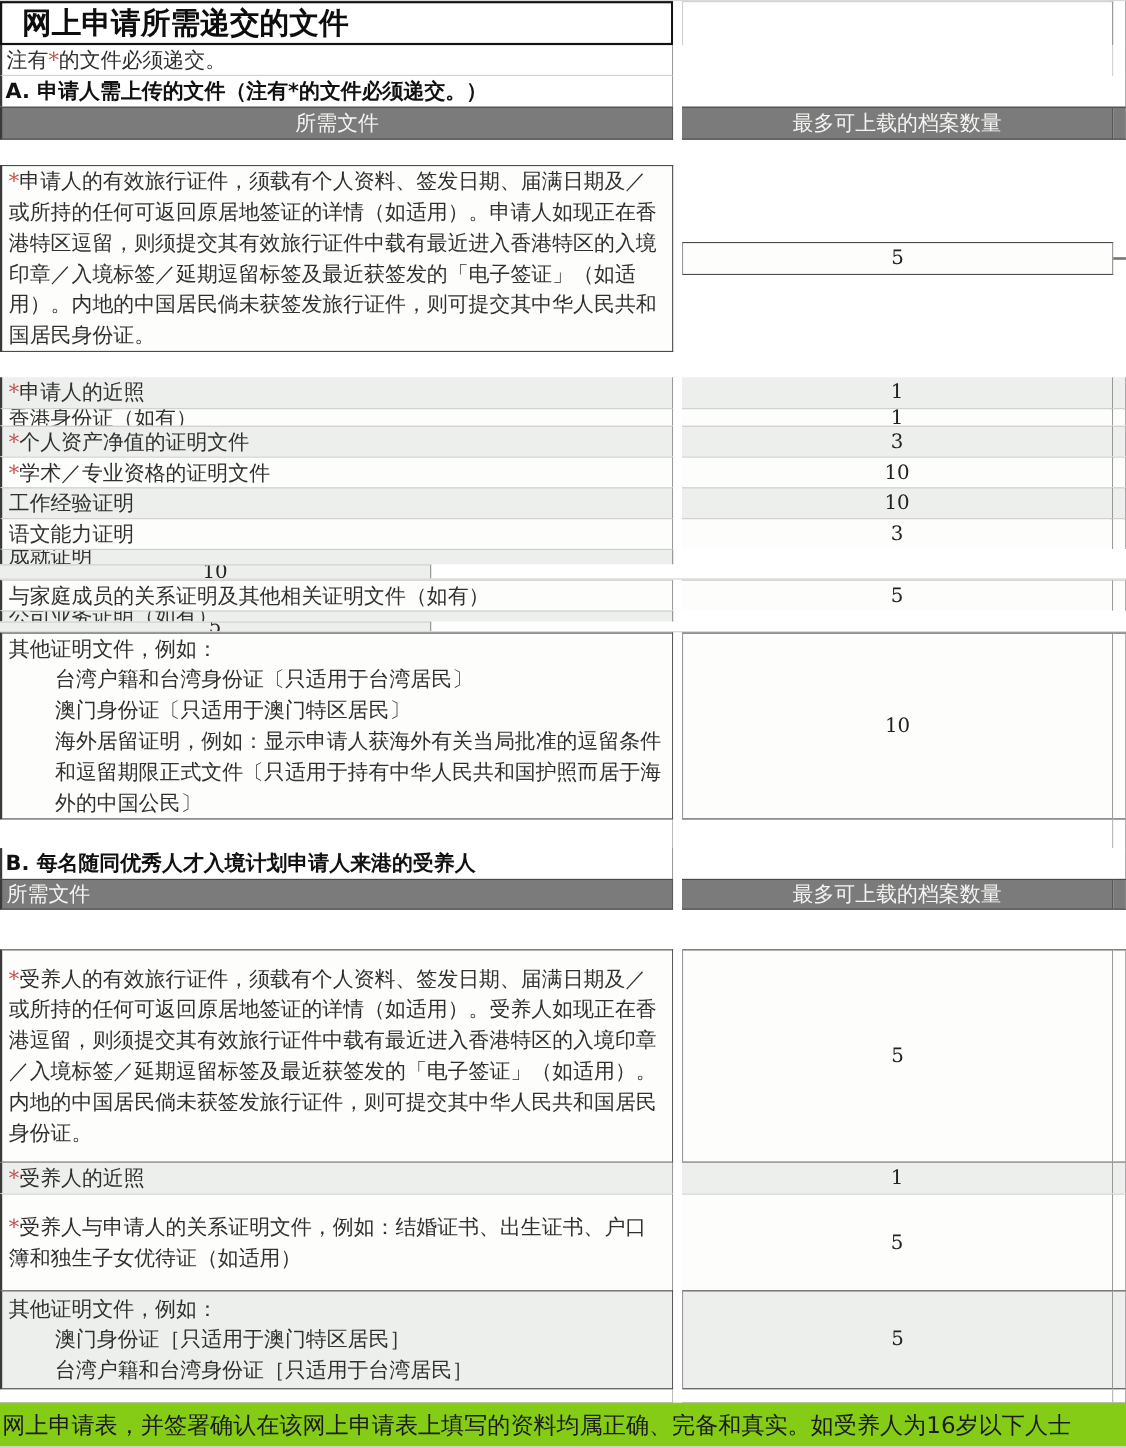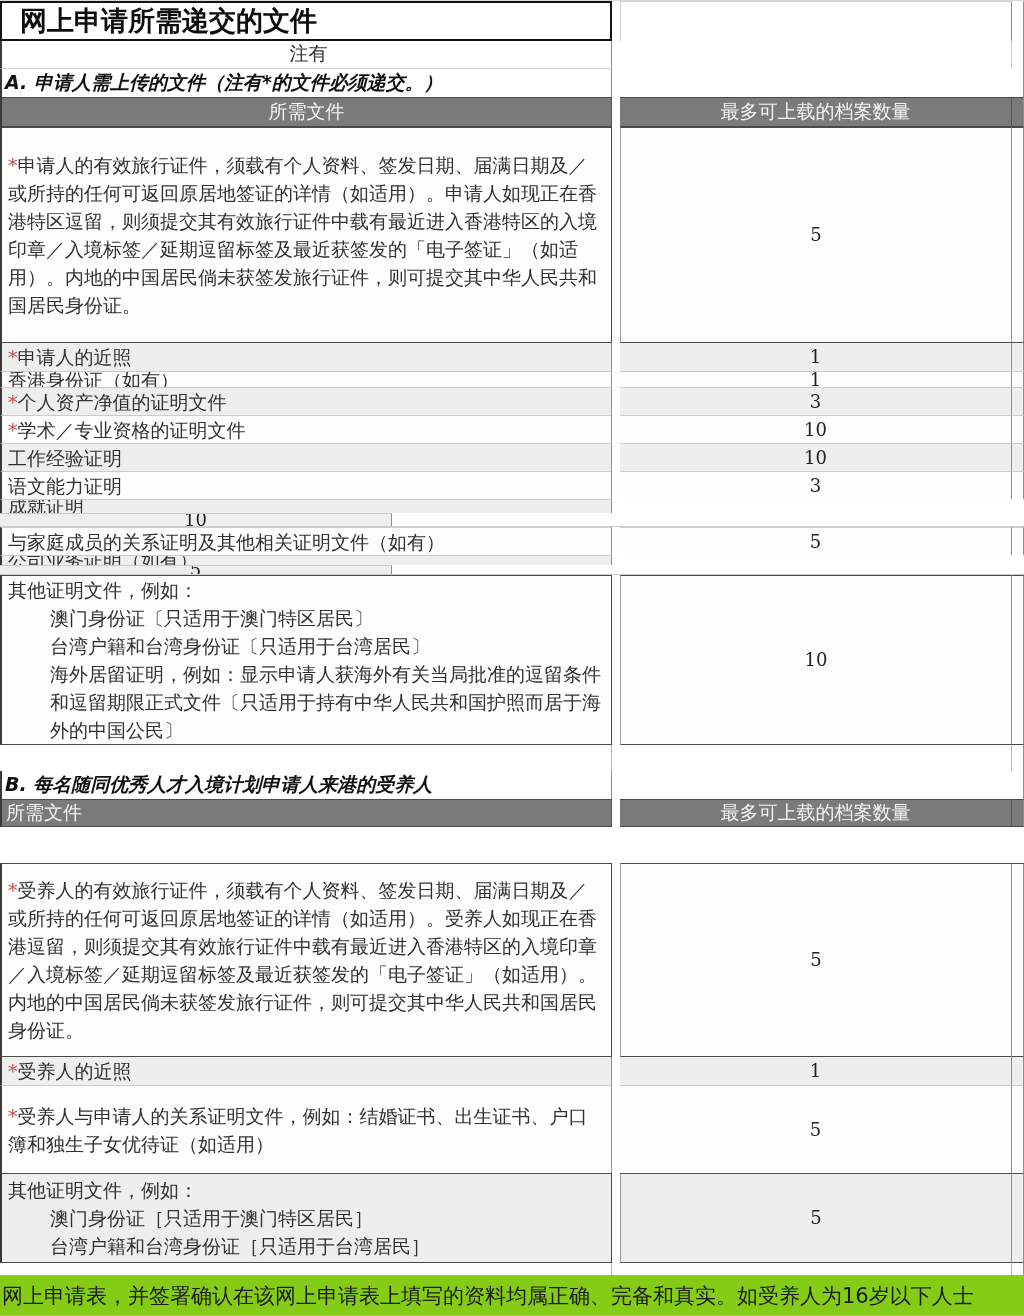--- a/index.html
+++ b/index.html
@@ -10,26 +10,26 @@
   .c2{width:392px;box-sizing:border-box;overflow:hidden;}
   .c3{flex:1;box-sizing:border-box;border-right:1px solid #8f8f8f;}
 
   
   .title-row{height:40px;}
   .title-row .c1{border:2px solid #141414;display:flex;align-items:center;padding-left:18px;background:#fff;}
   .title-text{font-family:"DejaVu Sans","Liberation Sans",sans-serif;font-weight:bold;font-size:27px;color:#0d0d0d;white-space:nowrap;}
   .title-row .c2{border-top:1px solid #cfcfcf;border-right:1px solid #8f8f8f;border-left:1px solid #cfcfcf;}
 
   .note-row{height:28px;}
-  .note-row .c1{display:flex;align-items:center;padding-left:4px;font-size:19px;border-left:2px solid #3a3a3a;border-right:1px solid #8f8f8f;border-bottom:1px solid #cfcfcf;flex-direction:column;}
+  .note-row .c1{display:flex;align-items:center;padding-left:4px;font-size:19px;border-left:2px solid #3a3a3a;border-right:1px solid #8f8f8f;border-bottom:1px solid #cfcfcf;}
   .note-row .c2{border-right:1px solid #cfcfcf;}
 
   .sec-head-row{height:28px;}
   .sec-head-row .c1{display:flex;align-items:center;padding-left:3px;border-left:2px solid #3a3a3a;border-right:1px solid #8f8f8f;}
-  .sec-head-text{font-family:"DejaVu Sans","Liberation Sans",sans-serif;font-weight:bold;font-size:19px;color:#111;white-space:nowrap;font-style:italic;}
+  .sec-head-text{font-family:"DejaVu Sans","Liberation Sans",sans-serif;font-weight:bold;font-size:19px;color:#111;white-space:nowrap;}
 
   .thead-row .c1,.thead-row .c2,.thead-row .c3{background:#7b7b7b;color:#f4f4f2;border-top:1px solid #4a4a4a;border-bottom:1px solid #4a4a4a;}
   .thead-row{font-size:19px;}
   .thead-row .c1{display:flex;align-items:center;border-left:2px solid #3a3a3a;border-right:1px solid #555;}
   .thead-row .c1.center{justify-content:center;}
   .thead-row .c1.left{justify-content:flex-start;padding-left:4px;}
   .thead-row .c2{display:flex;align-items:center;justify-content:center;border-right:1px solid #555;}
   .thead-A{height:30px;}
   .thead-B{height:28px;}
 
@@ -92,21 +92,21 @@
 </div>
 
 <div class="row thead-row thead-A">
   <div class="c1 center">所需文件</div>
   <div class="gap"></div>
   <div class="c2">最多可上载的档案数量</div>
   <div class="c3"></div>
 </div>
 
 <div id="rowsA">
-    <div class="row trow plain big" style="height: 216px;">
+    <div class="row trow plain big" style="height: 216px; align-items: center;">
       <div class="c1">
         <div class="doc-text"><span class="star">*</span>申请人的有效旅行证件，须载有个人资料、签发日期、届满日期及／或所持的任何可返回原居地签证的详情（如适用）。申请人如现正在香港特区逗留，则须提交其有效旅行证件中载有最近进入香港特区的入境印章／入境标签／延期逗留标签及最近获签发的「电子签证」（如适用）。内地的中国居民倘未获签发旅行证件，则可提交其中华人民共和国居民身份证。</div>
       </div>
       <div class="gap"></div>
       <div class="c2">5</div>
       <div class="c3"></div>
     </div>
     <div class="row trow shaded" style="height: 28px;">
       <div class="c1">
         <div class="doc-text"><span class="star">*</span>申请人的近照</div>
@@ -175,22 +175,22 @@
       <div class="c1">
         <div class="doc-text">公司业务证明（如有）</div>
       </div>
       <div class="gap"></div>
       <div class="c2">5</div>
       <div class="c3"></div>
     </div>
     <div class="row trow plain big" style="height: 170px;">
       <div class="c1">
         <div class="doc-text">其他证明文件，例如：</div>
+        <div class="sub">台湾户籍和台湾身份证〔只适用于台湾居民〕</div>
         <div class="sub">澳门身份证〔只适用于澳门特区居民〕</div>
-        <div class="sub">台湾户籍和台湾身份证〔只适用于台湾居民〕</div>
         <div class="sub">海外居留证明，例如：显示申请人获海外有关当局批准的逗留条件和逗留期限正式文件〔只适用于持有中华人民共和国护照而居于海外的中国公民〕</div>
       </div>
       <div class="gap"></div>
       <div class="c2">10</div>
       <div class="c3"></div>
     </div>
   </div>
 
 <div class="row gap-row">
   <div class="c1"></div>

